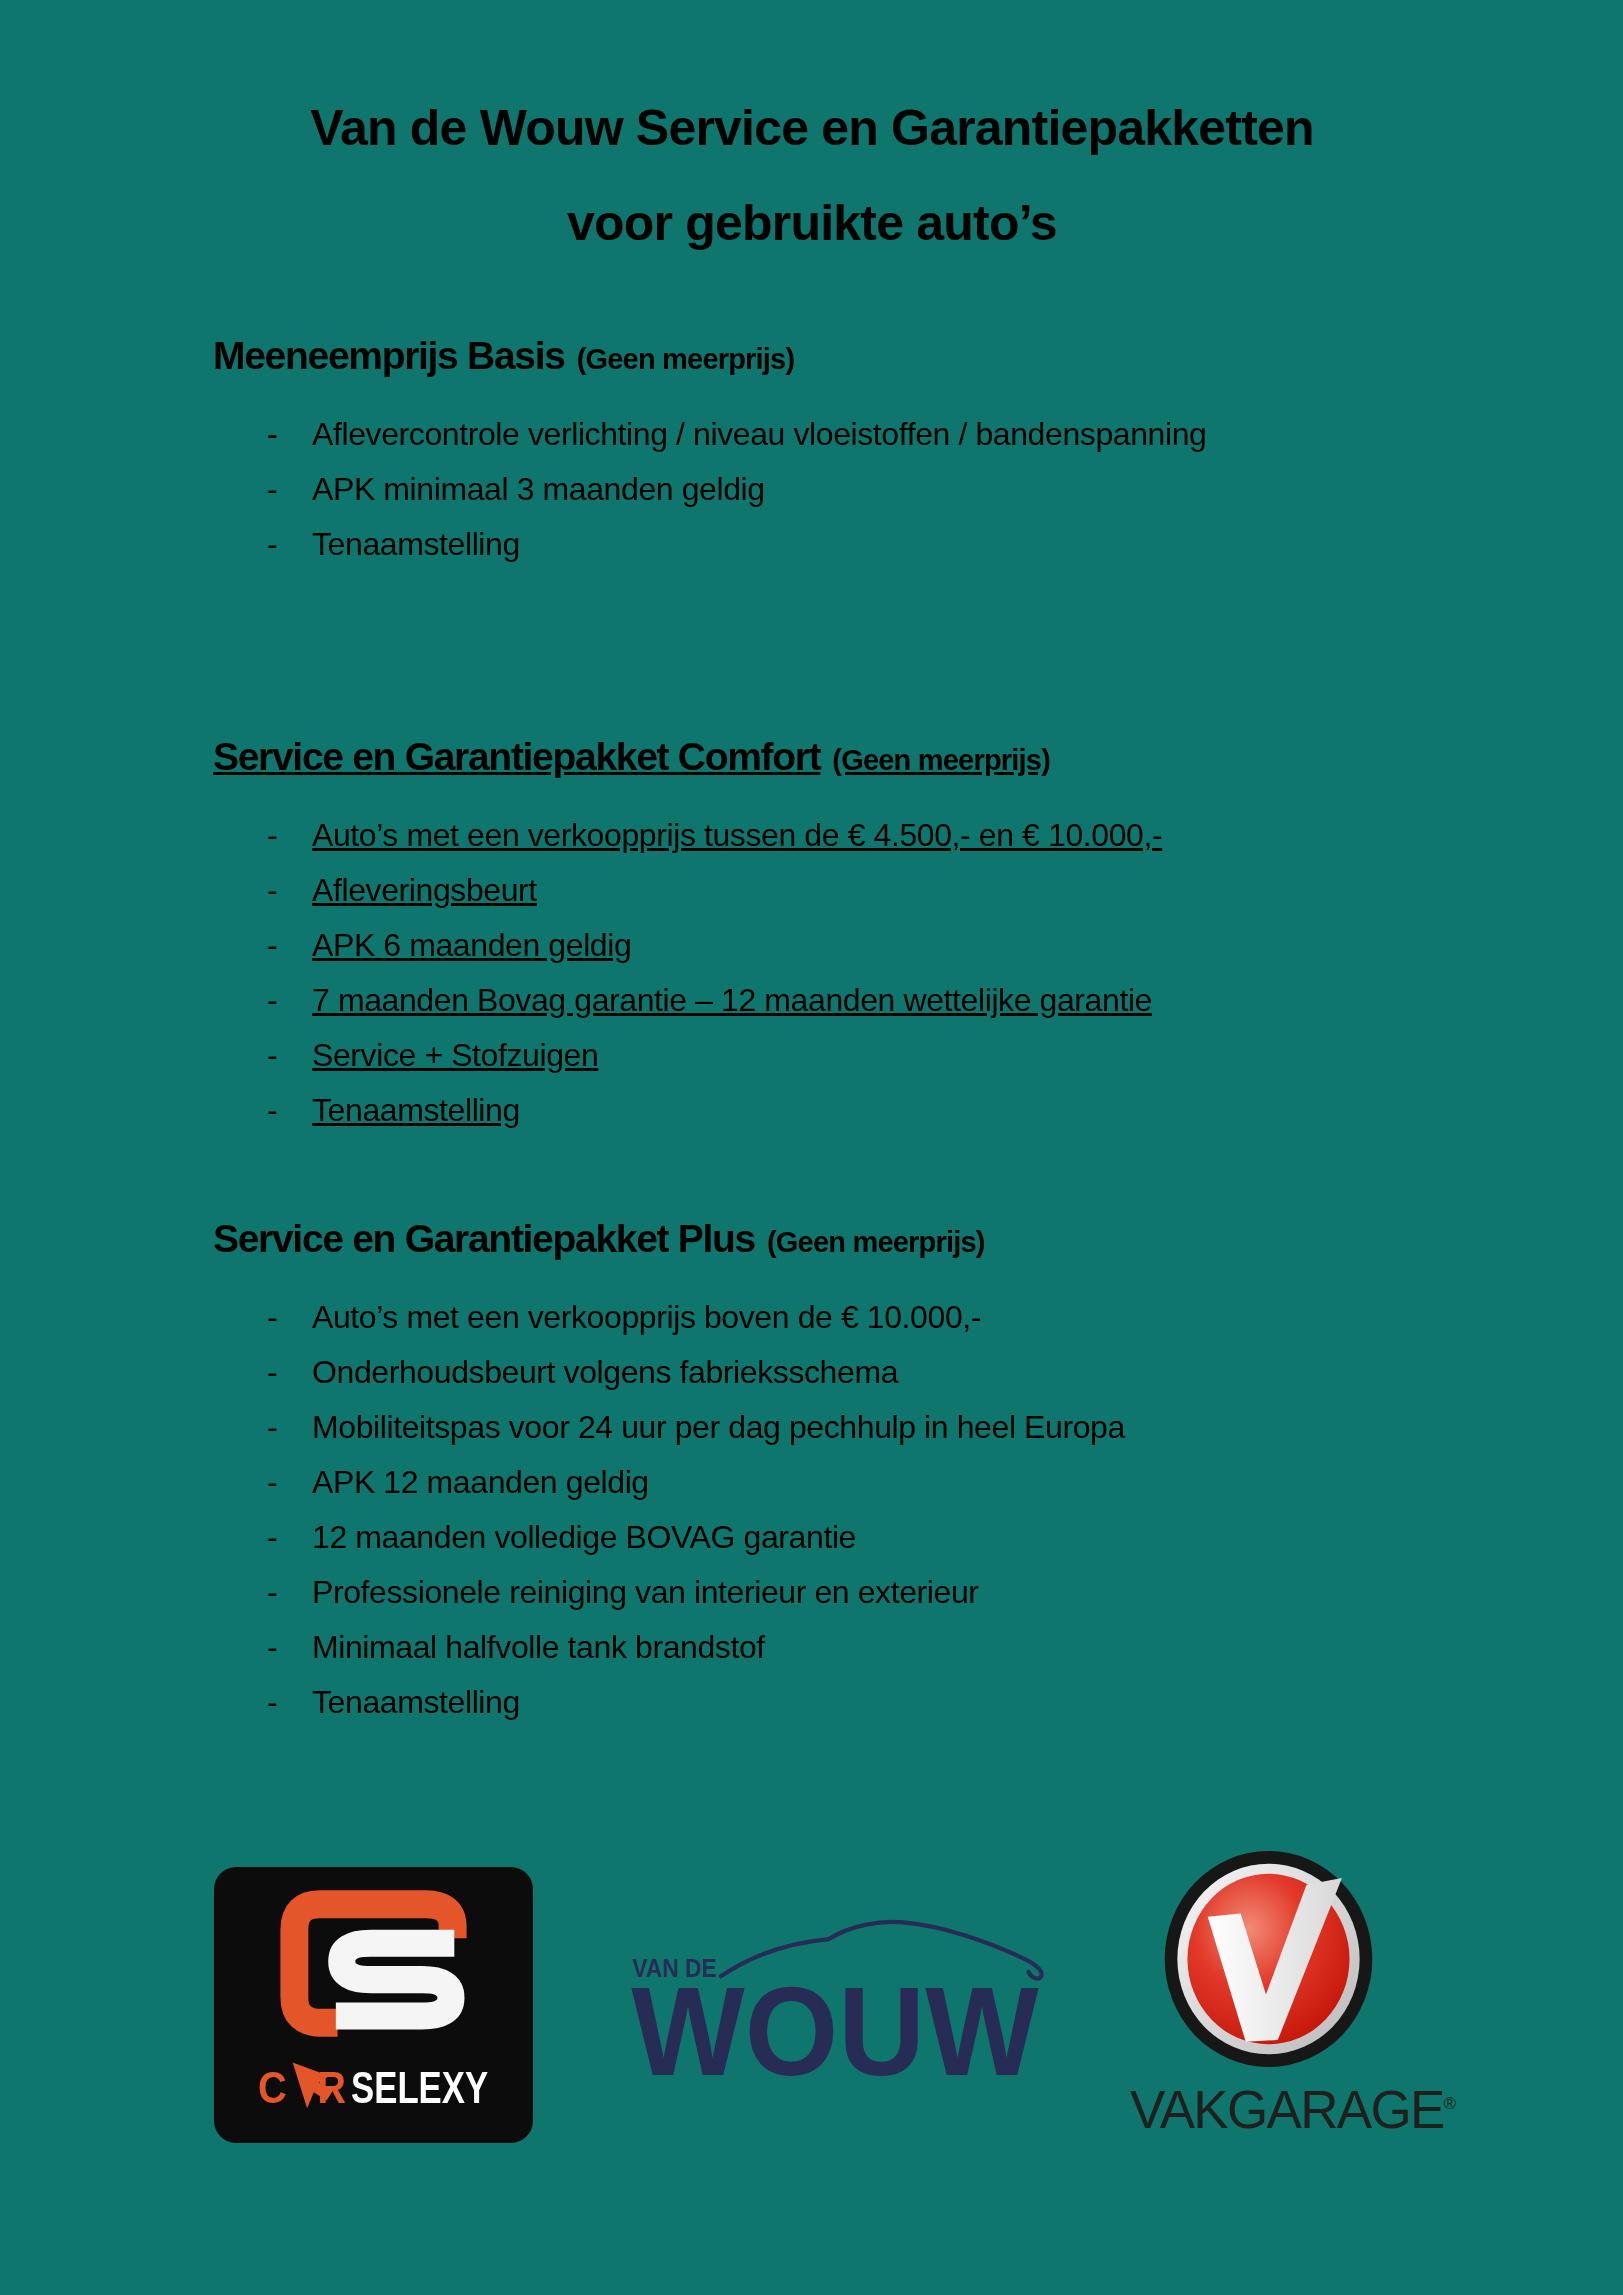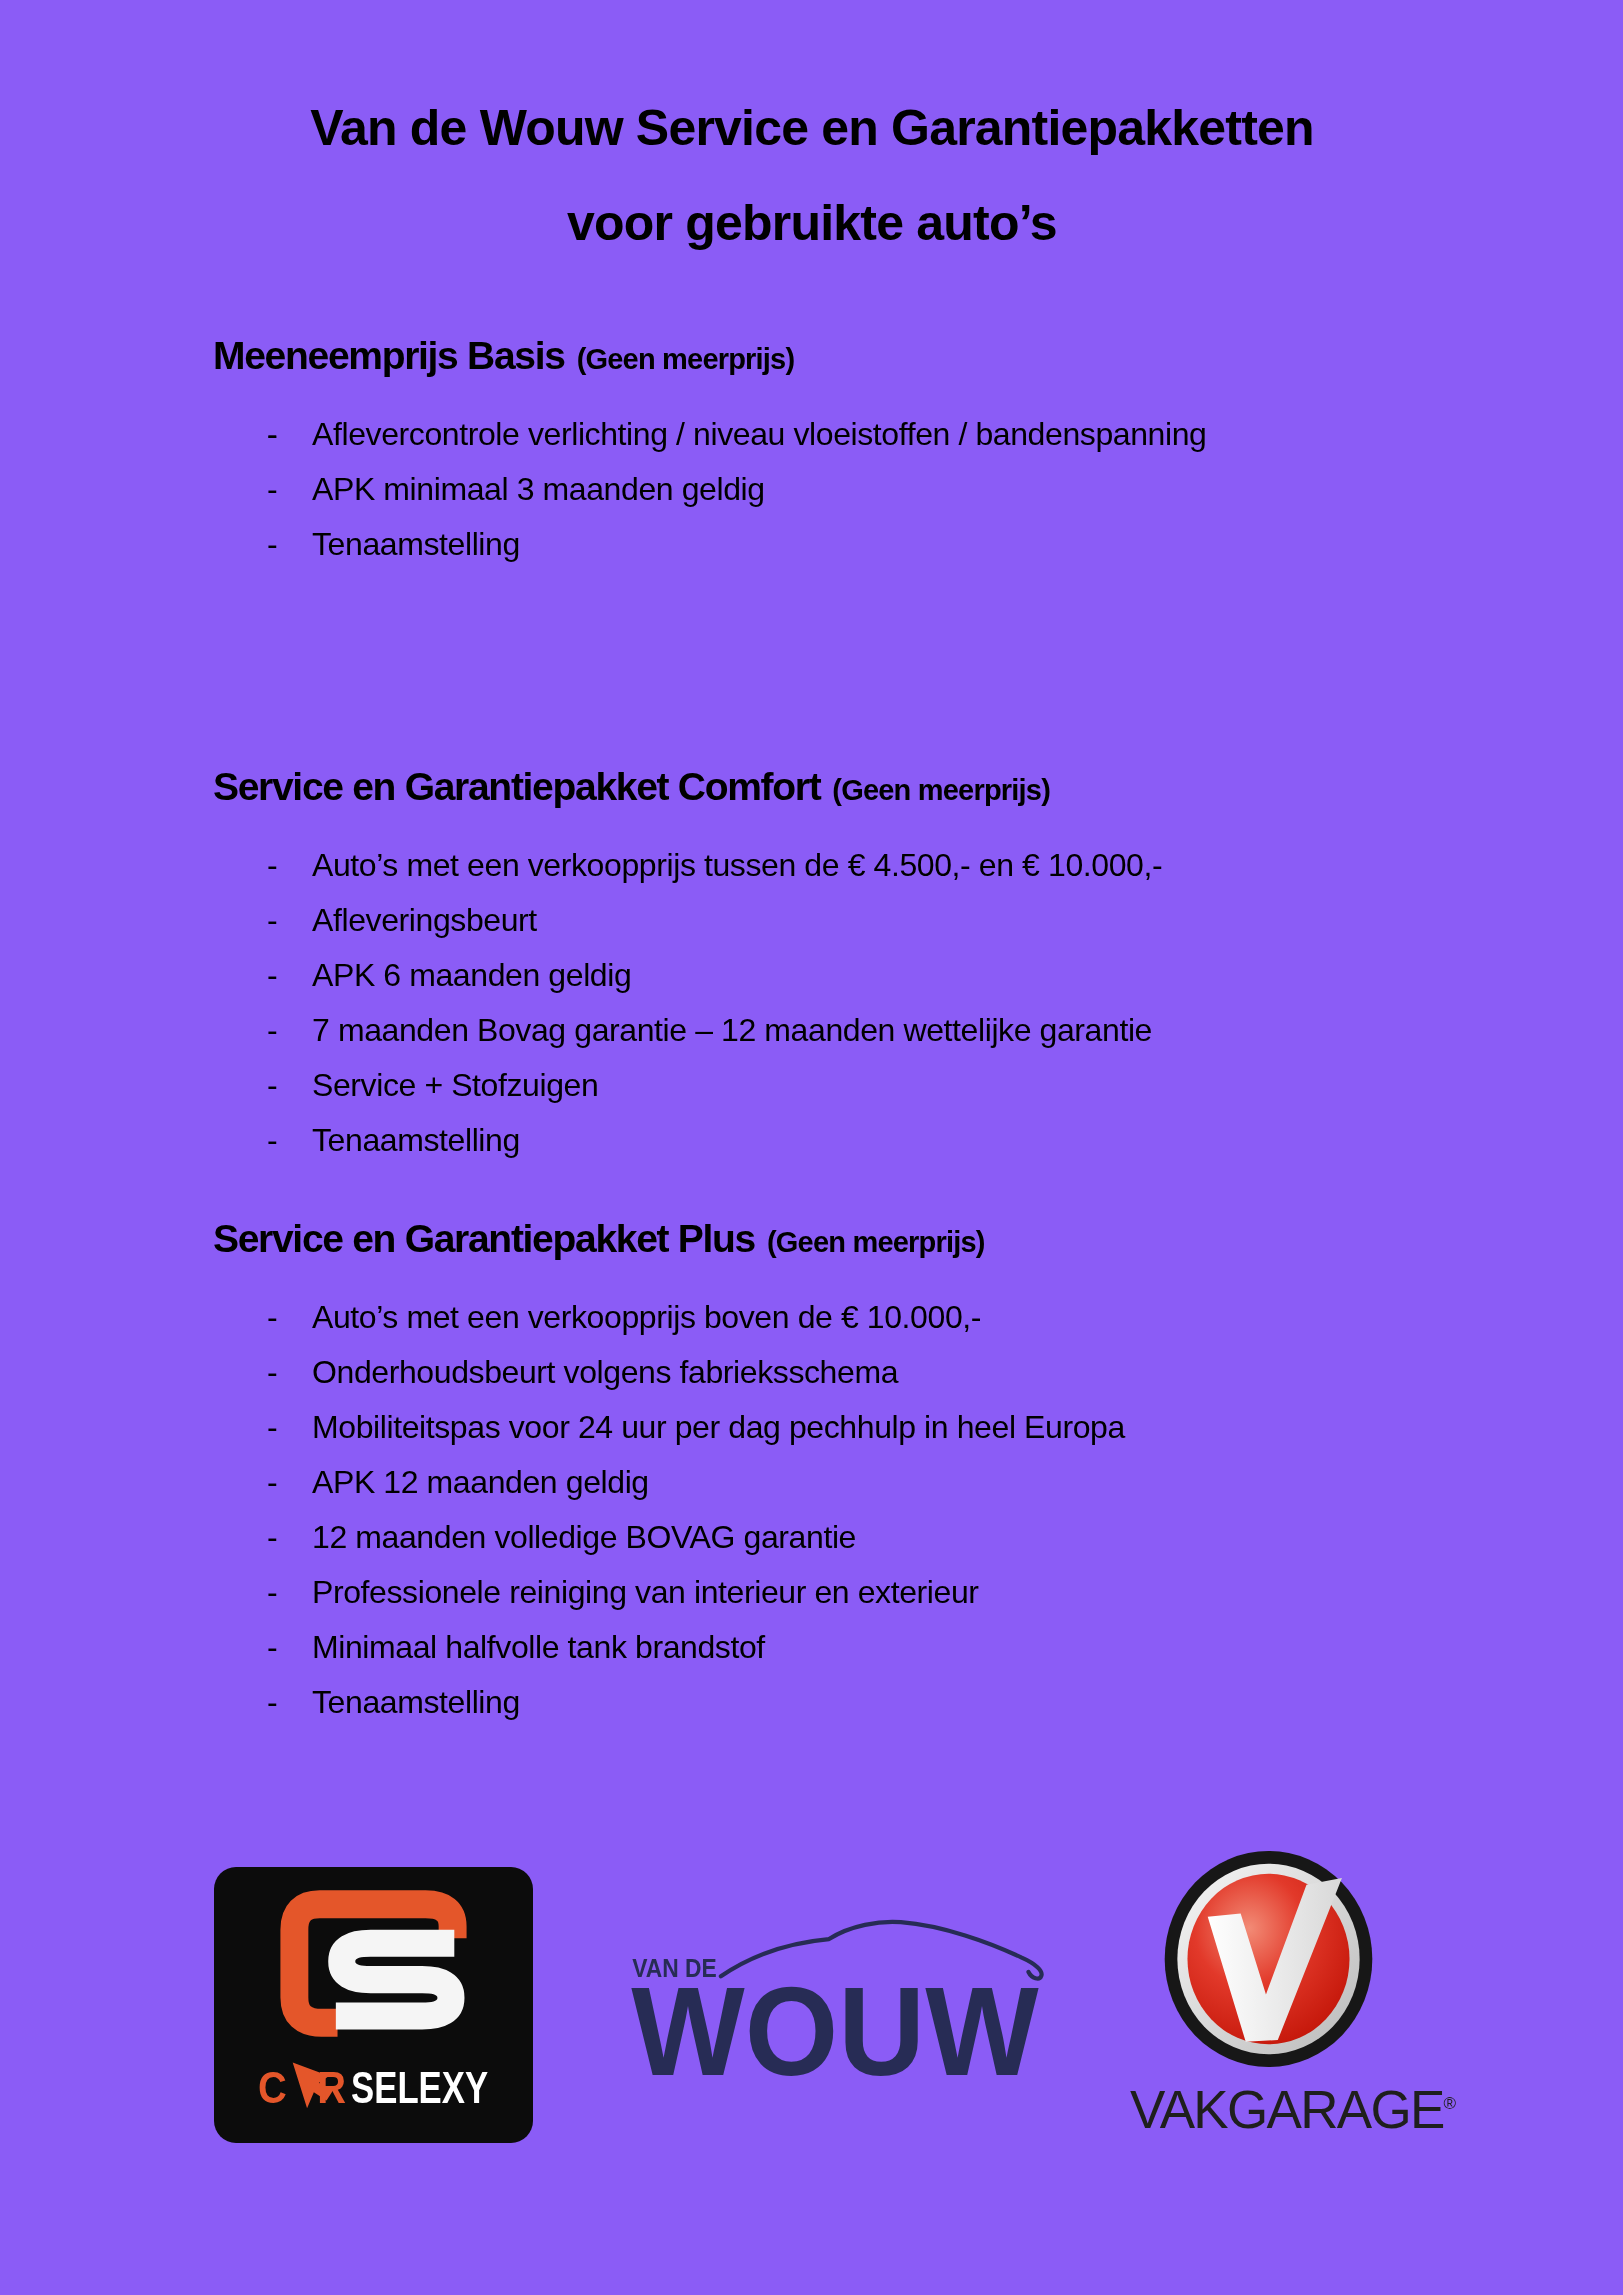--- a/index.html
+++ b/index.html
@@ -1,38 +1,38 @@
 <!DOCTYPE html>
 <html style="font-size:13.5px"><head>
 <meta charset="utf-8">
 <style>
   html,body { margin:0; padding:0; background:#e8e8e8; }
   .page {
     position:relative;
     width:1624px; height:2295px;
     margin:0 auto;
-    background:#8b5cf6;
+    background:#0f766e;
     font-family:"Liberation Sans", sans-serif;
     color:#000;
     overflow:hidden;
   }
 
   
   .doc-title {
     position:absolute; top:81px; left:0; width:100%;
     text-align:center;
     font-size:50px; font-weight:bold;
     line-height:95px;
     letter-spacing:-0.8px;
   }
 
   
   .section { position:absolute; left:0; right:0;padding-left:16px; }
   .section-basis   { top:335px; }
-  .section-comfort { top:766px; }
+  .section-comfort { top:736px;text-decoration:underline; }
   .section-plus    { top:1218px; }
 
   .section h2 {
     margin:0 0 0 197px;
     font-size:39px; font-weight:bold;
     letter-spacing:-1.3px;
     line-height:41px;
   }
   .section h2 .note {
     font-size:29px; letter-spacing:-0.8px;

